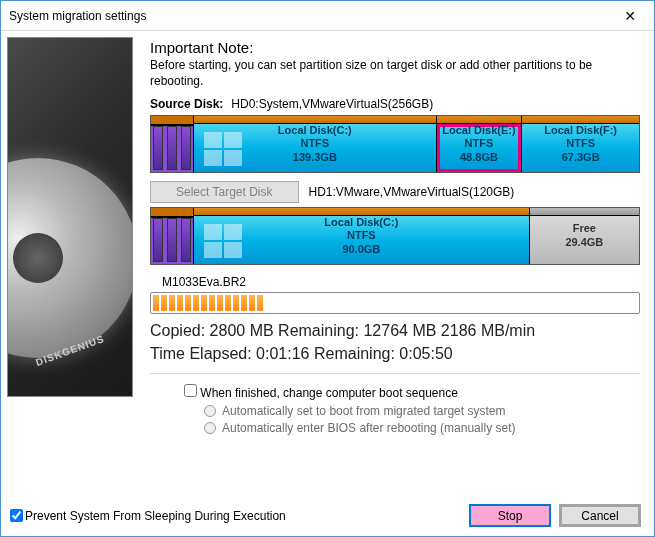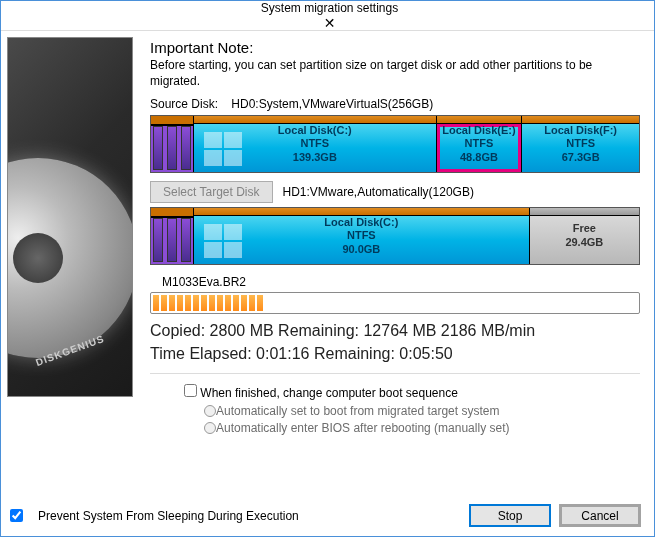--- a/index.html
+++ b/index.html
@@ -1,80 +1,80 @@
 <!DOCTYPE html>
 <html><head>
 <meta charset="utf-8">
 <style>
 * { box-sizing: border-box; margin: 0; padding: 0; font-family: "Segoe UI", Tahoma, sans-serif; }
 body { background: #fff; width: 655px; height: 537px; border: 1px solid #4a90d9; overflow: hidden; font-size: 12px; color: #000; }
-.titlebar { height: 30px; display: flex; align-items: center; padding: 0 4px 0 8px; border-bottom: 1px solid #ddd; flex-direction: column; }
+.titlebar { height: 30px; display: flex; align-items: center; padding: 0 4px 0 8px; border-bottom: 1px solid #ddd; }
 .titlebar .title { flex: 1; font-size: 12px; }
 .titlebar .close { width: 40px; height: 28px; display: flex; align-items: center; justify-content: center; font-size: 14px; }
 .main { display: flex; height: calc(100% - 30px); }
 .sidebar { width: 135px; padding: 6px 0 6px 6px; }
 .hdd-image { width: 126px; height: 360px; background: linear-gradient(135deg, #4a4a4a 0%, #2a2a2a 40%, #1a1a1a 100%); border: 1px solid #888; position: relative; overflow: hidden; }
 .platter { position: absolute; border-radius: 50%; }
 .p1 { width: 200px; height: 200px; left: -70px; top: 120px; background: radial-gradient(circle at 40% 40%, #eee 0%, #bbb 30%, #888 70%, #555 100%); box-shadow: 0 0 20px rgba(255,255,255,0.3); }
 .p1::after { content:''; position:absolute; width:50px; height:50px; left:75px; top:75px; border-radius:50%; background: radial-gradient(circle,#666,#333); }
 .brand { position: absolute; bottom: 40px; left: 8px; left: 50%; transform: translateX(-50%) rotate(-20deg); color: #ccc; font-weight: bold; font-size: 10px; letter-spacing: 1px; }
 .content { flex: 1; padding: 8px 14px 10px 14px; display: flex; flex-direction: column; }
 .note-title { font-size: 15px; margin-bottom: 2px; }
 .note-body { font-size: 12px; margin-bottom: 8px; line-height: 1.3; }
 .source-row { font-size: 12px; margin-bottom: 4px; }
-.source-row .lbl { display: inline-block; width: 78px; }
+.source-row .lbl { display: inline-block; width: 78px; font-weight: bold; }
 .disk-bar { height: 58px; display: flex; border: 1px solid #555; margin-bottom: 8px; }
 .sys-strips { width: 42px; display: flex; background: linear-gradient(#c96f00, #c96f00 8px, #000 8px, #000 10px, transparent 10px); background-color: #8b4dd6; }
 .sys-strips > div { flex:1; margin: 10px 2px 2px 2px; background: linear-gradient(180deg,#8b4dd6 0%, #4a2d8f 100%); border:1px solid #333; }
 .part { position: relative; border-left: 1px solid #000; display: flex; flex-direction: column; align-items: center; justify-content: center; text-align: center; font-weight: bold; font-size: 11px; color: #003a5c; }
 .part .cap { position:absolute; top:0; left:0; right:0; height:8px; background: linear-gradient(#e08b1f,#c96f00); border-bottom:1px solid #000;}
 .part-body { position:absolute; top:8px; left:0; right:0; bottom:0; background: linear-gradient(180deg,#4ad5f0 0%, #00b3e6 50%, #0096d6 100%); z-index:0;}
 .part span { position: relative; z-index: 1; line-height: 1.25; }
 .win-logo { position:absolute; left:6px; top:12px; bottom:4px; width:48px; opacity:0.5; z-index:1; display:flex; flex-wrap:wrap; gap:2px; padding:4px;}
 .win-logo div{ width:18px; height:16px; background:#fff;}
 .highlighted .part-body{ outline:3px solid #e6007e; outline-offset:-3px; }
 .free .part-body { background: linear-gradient(180deg,#d8d8d8,#b8b8b8); }
 .free { color:#333; }
 .target-row { display:flex; align-items:center; gap:10px; margin-bottom:4px; }
-.btn-disabled { background:#e1e1e1; border:1px solid #adadad; color:#838383; padding:3px 12px; font-size:12px; }
+.btn-disabled { background:#e1e1e1; border:1px solid #adadad; color:#838383; padding:3px 25px; font-size:12px; }
 .progress-label { font-size:12px; margin-top:2px; margin-bottom:3px;margin-left:12px;}
 .progress-outer { height:22px; border:1px solid #8a8a8a; background:#fff; border-radius:2px; position:relative; overflow:hidden; margin-bottom:6px;}
 .progress-inner { position:absolute; left:1px; top:1px; bottom:1px; width:24%; display:flex; gap:2px; padding:1px;}
 .progress-inner div{ width:6px; background:linear-gradient(180deg,#ffb84d,#ff8c1a);}
 .stats { font-size:16px; color:#222; line-height:1.4; margin-bottom:4px;}
 hr.sep{ border:none; border-top:1px solid #dcdcdc; margin:4px 0 10px 0;}
 .options { margin-left:34px; font-size:12px; }
 .options label{ display:block; margin-bottom:4px;}
-.options .sub { margin-left:20px; color:#6d6d6d; display:flex; align-items:center; gap:0; margin-bottom:3px;}
+.options .sub { margin-left:20px; color:#6d6d6d; display:flex; align-items:center; gap:6px; margin-bottom:3px;}
 .radio{ width:12px; height:12px; border:1px solid #999; border-radius:50%; display:inline-block; background:#f0f0f0;}
 .footer { position:absolute; bottom:10px; left:10px; right:14px; display:flex; align-items:center;}
-.footer label{ font-size:12px; flex:1; display:flex; align-items:center; gap:15px;}
+.footer label{ font-size:12px; flex:1; display:flex; align-items:center; gap:2px;}
 .footer .btn{ width:82px; height:23px; border:3px solid #a3a3a3; background:#e1e1e1; font-size:12px; margin-left:8px; display:flex; align-items:center; justify-content:center;}
-.footer .btn.primary{ border:2px solid #0078d7; background:#e5e5e5;}
+.footer .btn.primary{ border:2px solid #0078d7; background:#f9a8d4;}
 input[type=checkbox]{ width:13px; height:13px;}
 </style>
 </head>
 <body>
 
 <div class="titlebar">
   <span class="title">System migration settings</span>
   <div class="close">✕</div>
 </div>
 
 <div class="main">
   <div class="sidebar">
     <div class="hdd-image">
       <div class="platter p1"></div>
       <div class="brand">DISKGENIUS</div>
     </div>
   </div>
 
   <div class="content">
     <div class="note-title">Important Note:</div>
-    <div class="note-body">Before starting, you can set partition size on target disk or add other partitions to be migrated.</div>
+    <div class="note-body">Before starting, you can set partition size on target disk or add other partitions to be rebooting.</div>
 
     <div class="source-row">
       <span class="lbl">Source Disk:</span>
       <span>HD0:System,VMwareVirtualS(256GB)</span>
     </div>
 
     <div class="disk-bar">
       <div class="sys-strips">
           <div></div>
           <div></div>
@@ -104,21 +104,21 @@
         <div class="cap"></div>
           <div class="part-body"></div>
         <span>Local Disk(F:)</span>
         <span>NTFS</span>
         <span>67.3GB</span>
       </div>
     </div>
 
     <div class="target-row">
       <button class="btn-disabled" disabled="">Select Target Disk</button>
-      <span>HD1:VMware,Automatically(120GB)</span>
+      <span>HD1:VMware,VMwareVirtualS(120GB)</span>
     </div>
 
     <div class="disk-bar">
       <div class="sys-strips">
           <div></div>
           <div></div>
           <div></div>
         </div>
       <div class="part" style="flex:900">
         <div class="cap"></div>

